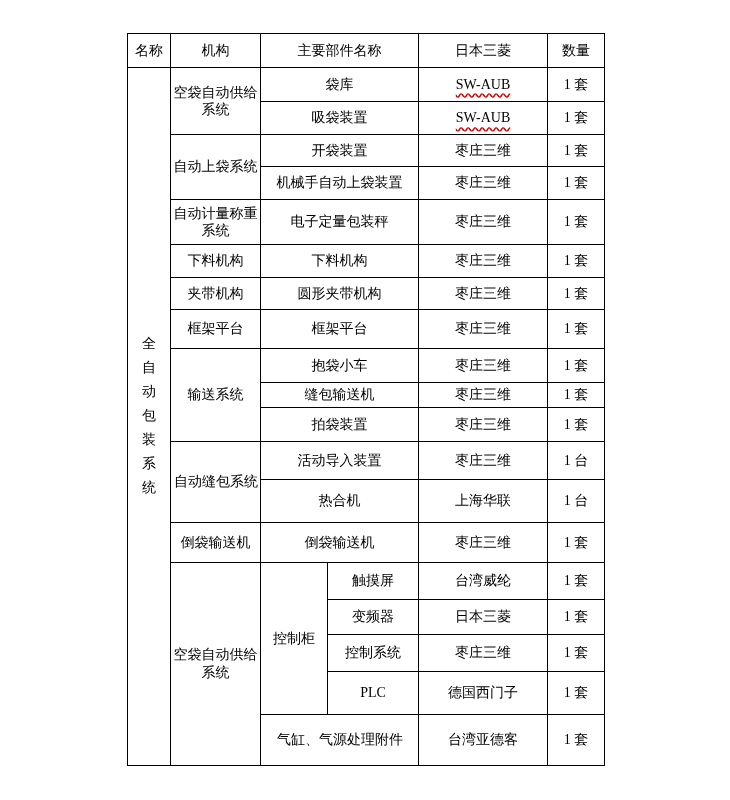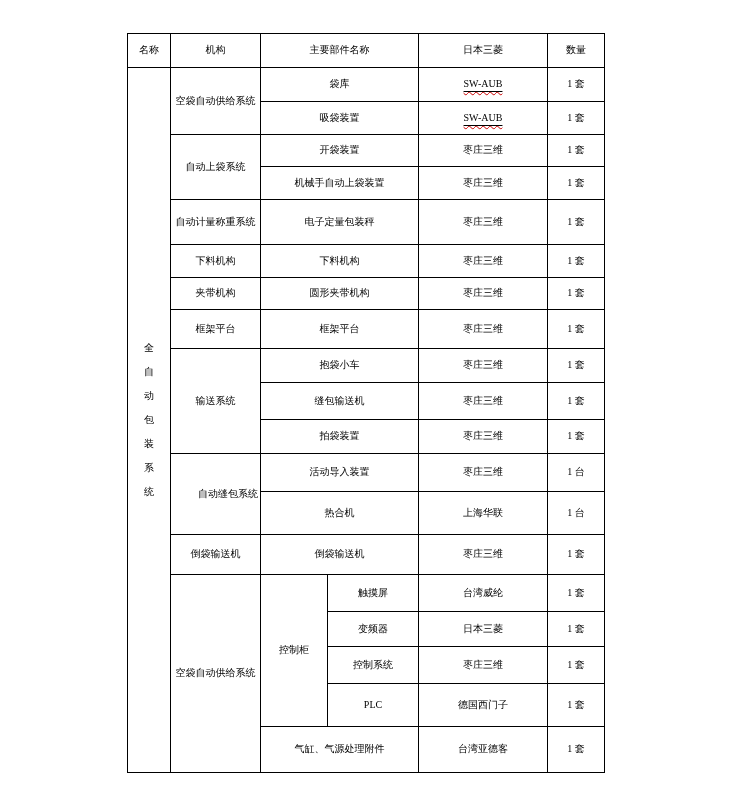--- a/index.html
+++ b/index.html
@@ -9,21 +9,21 @@
     background:#ffffff;
     font-family:"Liberation Serif","DejaVu Serif",serif;
     color:#000000;
   }
   table.spec-table{
     position:absolute;
     left:127px;top:33px;
     width:477px;
     border-collapse:collapse;
     table-layout:fixed;
-    font-size:10px;
+    font-size:14px;
   }
   .spec-table td,.spec-table th{
     border:1px solid #000000;
     text-align:center;
     vertical-align:middle;
     font-weight:normal;
     padding:0 4px;
     line-height:1.25;
     overflow:hidden;
   }
@@ -36,21 +36,20 @@
     word-break:break-all;
     line-height:24px;
     text-align:center;
   }
   .spell-wavy{
     text-decoration:underline wavy #cc0000;
     text-decoration-skip-ink:none;
     text-underline-offset:4px;
   }
   .spell-wavy .u{
-    text-decoration:underline;
     text-decoration-color:#000000;
   }
 </style>
 </head>
 <body>
 
 <div class="page">
   <table class="spec-table">
     <colgroup>
       <col style="width:43px">
@@ -123,21 +122,21 @@
         <td>枣庄三维</td>
         <td>1 套</td>
       </tr>
 
       <tr style="height:34px">
         <td rowspan="3" class="mech">输送系统</td>
         <td colspan="2">抱袋小车</td>
         <td>枣庄三维</td>
         <td>1 套</td>
       </tr>
-      <tr style="height:37px">
+      <tr style="height:25px">
         <td colspan="2">缝包输送机</td>
         <td>枣庄三维</td>
         <td>1 套</td>
       </tr>
       <tr style="height:34px">
         <td colspan="2">拍袋装置</td>
         <td>枣庄三维</td>
         <td>1 套</td>
       </tr>
 

